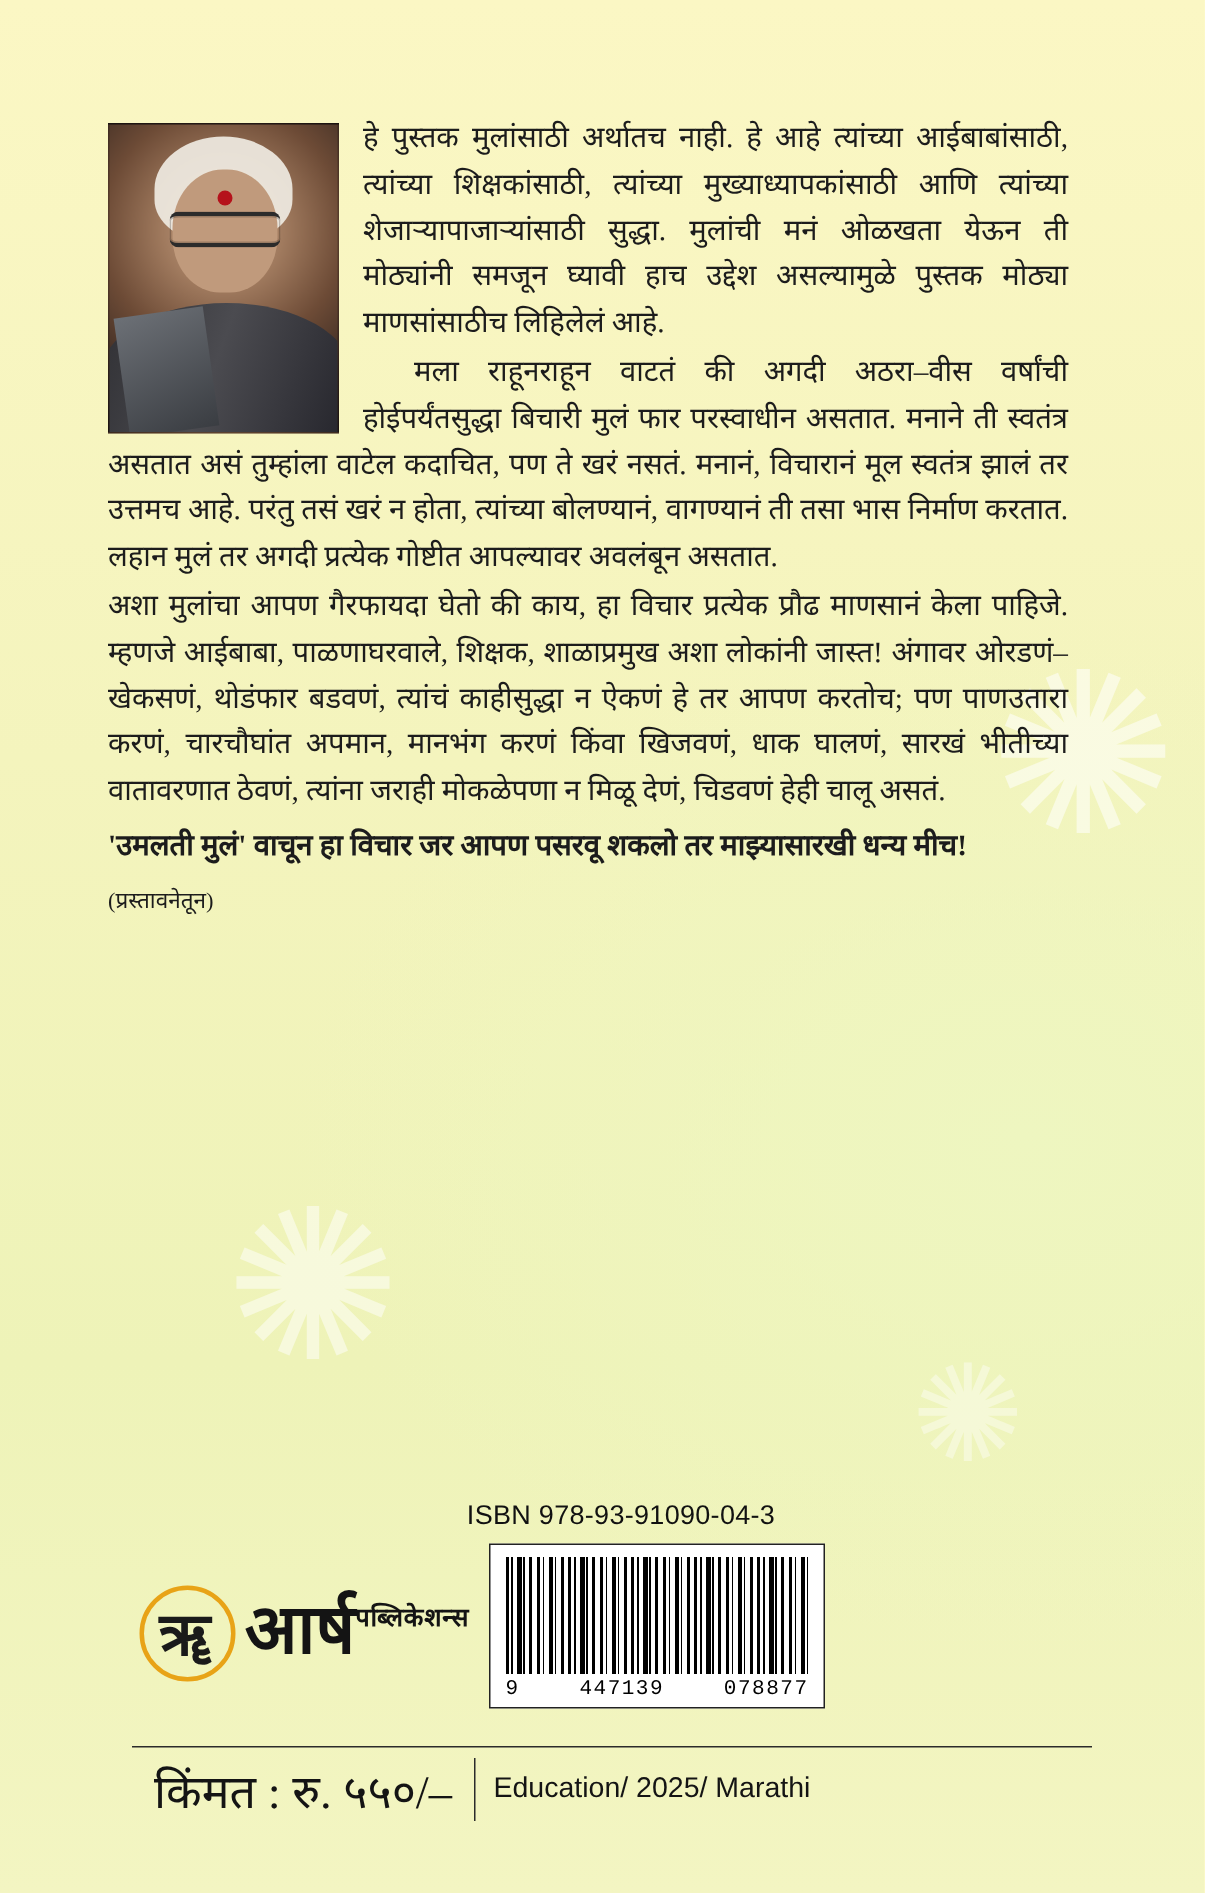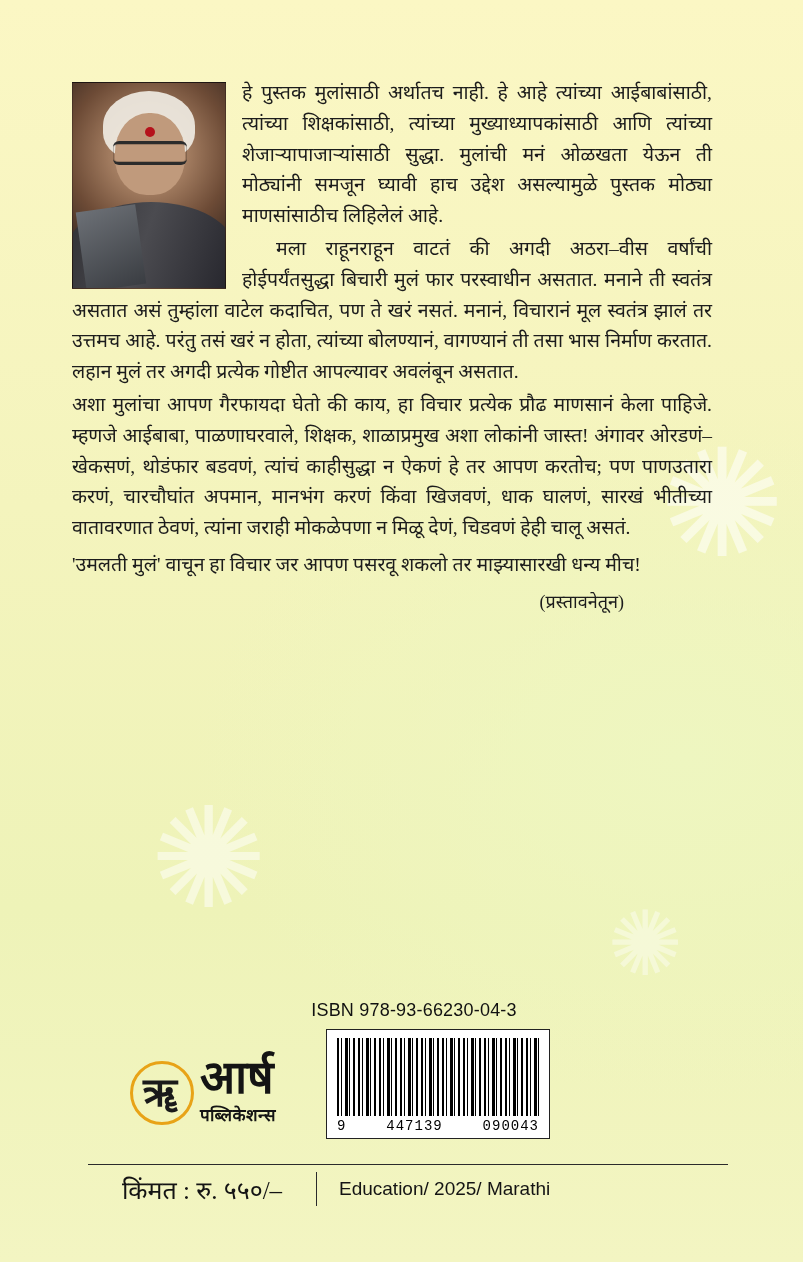--- a/index.html
+++ b/index.html
@@ -114,26 +114,26 @@
   }
   p.body-text + p.body-text { margin-top: 2px; }
   p.indent { text-indent: 34px; }
 
   p.closing {
     margin: 6px 0 0 0;
     font-size: 19.5px;
     line-height: 1.58;
     color: #1c1c1c;
     text-align: left;
+    font-weight: bold;
   }
   p.attribution {
     margin: 8px 0 0 0;
-    font-size: 18px;
+    font-size: 15px;
     color: #1c1c1c;
-    text-align: right;
     padding-right: 88px;
   }
 
   
   .bottom {
     position: absolute;
     left: 88px;
     top: 1000px;
     width: 640px;
   }
@@ -180,21 +180,21 @@
     display: flex;
     align-items: center;
     justify-content: center;
     font-size: 40px;
     font-weight: bold;
     color: #1a1a1a;
     font-family: "Liberation Serif", serif;
   }
   .logo-text {
     display: flex;
-    flex-direction: column;
+    flex-direction: row;
     align-items: flex-start;
   }
   .logo-name {
     font-size: 46px;
     font-weight: bold;
     color: #141414;
     line-height: 1;
     font-family: "Liberation Serif", serif;
   }
   .logo-sub {
@@ -249,27 +249,27 @@
     position: absolute;
     left: 88px;
     top: 1172px;
     width: 640px;
     display: flex;
     align-items: center;
   }
   .price {
     width: 228px;
     text-align: center;
-    font-size: 25px;
+    font-size: 31px;
     color: #141414;
     font-family: "Liberation Serif", serif;
   }
   .edu {
     flex: 1;
-    padding-left: 22px;
+    padding-left: 12px;
     font-size: 19px;
     color: #141414;
     font-family: "Liberation Sans", sans-serif;
     border-left: 1px solid #2b2b2b;
     align-self: stretch;
     display: flex;
     align-items: center;
     text-align: center;
   }
 </style>
@@ -295,21 +295,21 @@
 
     <p class="body-text">हे पुस्तक मुलांसाठी अर्थातच नाही. हे आहे त्यांच्या आईबाबांसाठी, त्यांच्या शिक्षकांसाठी, त्यांच्या मुख्याध्यापकांसाठी आणि त्यांच्या शेजाऱ्यापाजाऱ्यांसाठी सुद्धा. मुलांची मनं ओळखता येऊन ती मोठ्यांनी समजून घ्यावी हाच उद्देश असल्यामुळे पुस्तक मोठ्या माणसांसाठीच लिहिलेलं आहे.</p>
     <p class="body-text indent">मला राहूनराहून वाटतं की अगदी अठरा–वीस वर्षांची होईपर्यंतसुद्धा बिचारी मुलं फार परस्वाधीन असतात. मनाने ती स्वतंत्र असतात असं तुम्हांला वाटेल कदाचित, पण ते खरं नसतं. मनानं, विचारानं मूल स्वतंत्र झालं तर उत्तमच आहे. परंतु तसं खरं न होता, त्यांच्या बोलण्यानं, वागण्यानं ती तसा भास निर्माण करतात. लहान मुलं तर अगदी प्रत्येक गोष्टीत आपल्यावर अवलंबून असतात.</p>
     <p class="body-text">अशा मुलांचा आपण गैरफायदा घेतो की काय, हा विचार प्रत्येक प्रौढ माणसानं केला पाहिजे. म्हणजे आईबाबा, पाळणाघरवाले, शिक्षक, शाळाप्रमुख अशा लोकांनी जास्त! अंगावर ओरडणं–खेकसणं, थोडंफार बडवणं, त्यांचं काहीसुद्धा न ऐकणं हे तर आपण करतोच; पण पाणउतारा करणं, चारचौघांत अपमान, मानभंग करणं किंवा खिजवणं, धाक घालणं, सारखं भीतीच्या वातावरणात ठेवणं, त्यांना जराही मोकळेपणा न मिळू देणं, चिडवणं हेही चालू असतं.</p>
 
     <p class="closing">'उमलती मुलं' वाचून हा विचार जर आपण पसरवू शकलो तर माझ्यासारखी धन्य मीच!</p>
     <p class="attribution">(प्रस्तावनेतून)</p>
   </div>
 
   <div class="bottom">
-    <div class="isbn-line">ISBN 978-93-66230-04-3</div>
+    <div class="isbn-line">ISBN 978-93-91090-04-3</div>
 
     <div class="bottom-row">
       <div class="logo-col">
         <div class="logo-wrap">
           <div class="logo-mark">
             <div class="ring"></div>
             <div class="sym">ॠ</div>
           </div>
           <div class="logo-text">
             <div class="logo-name">आर्ष</div>
@@ -317,21 +317,21 @@
           </div>
         </div>
       </div>
 
       <div class="barcode-col">
         <div class="barcode-box">
           <div class="bars"></div>
           <div class="barcode-digits">
             <span>9</span>
             <span>447139</span>
-            <span>090043</span>
+            <span>078877</span>
           </div>
         </div>
       </div>
     </div>
   </div>
 
   <div class="foot-line"></div>
 
   <div class="foot-row">
     <div class="price">किंमत : रु. ५५०/–</div>

